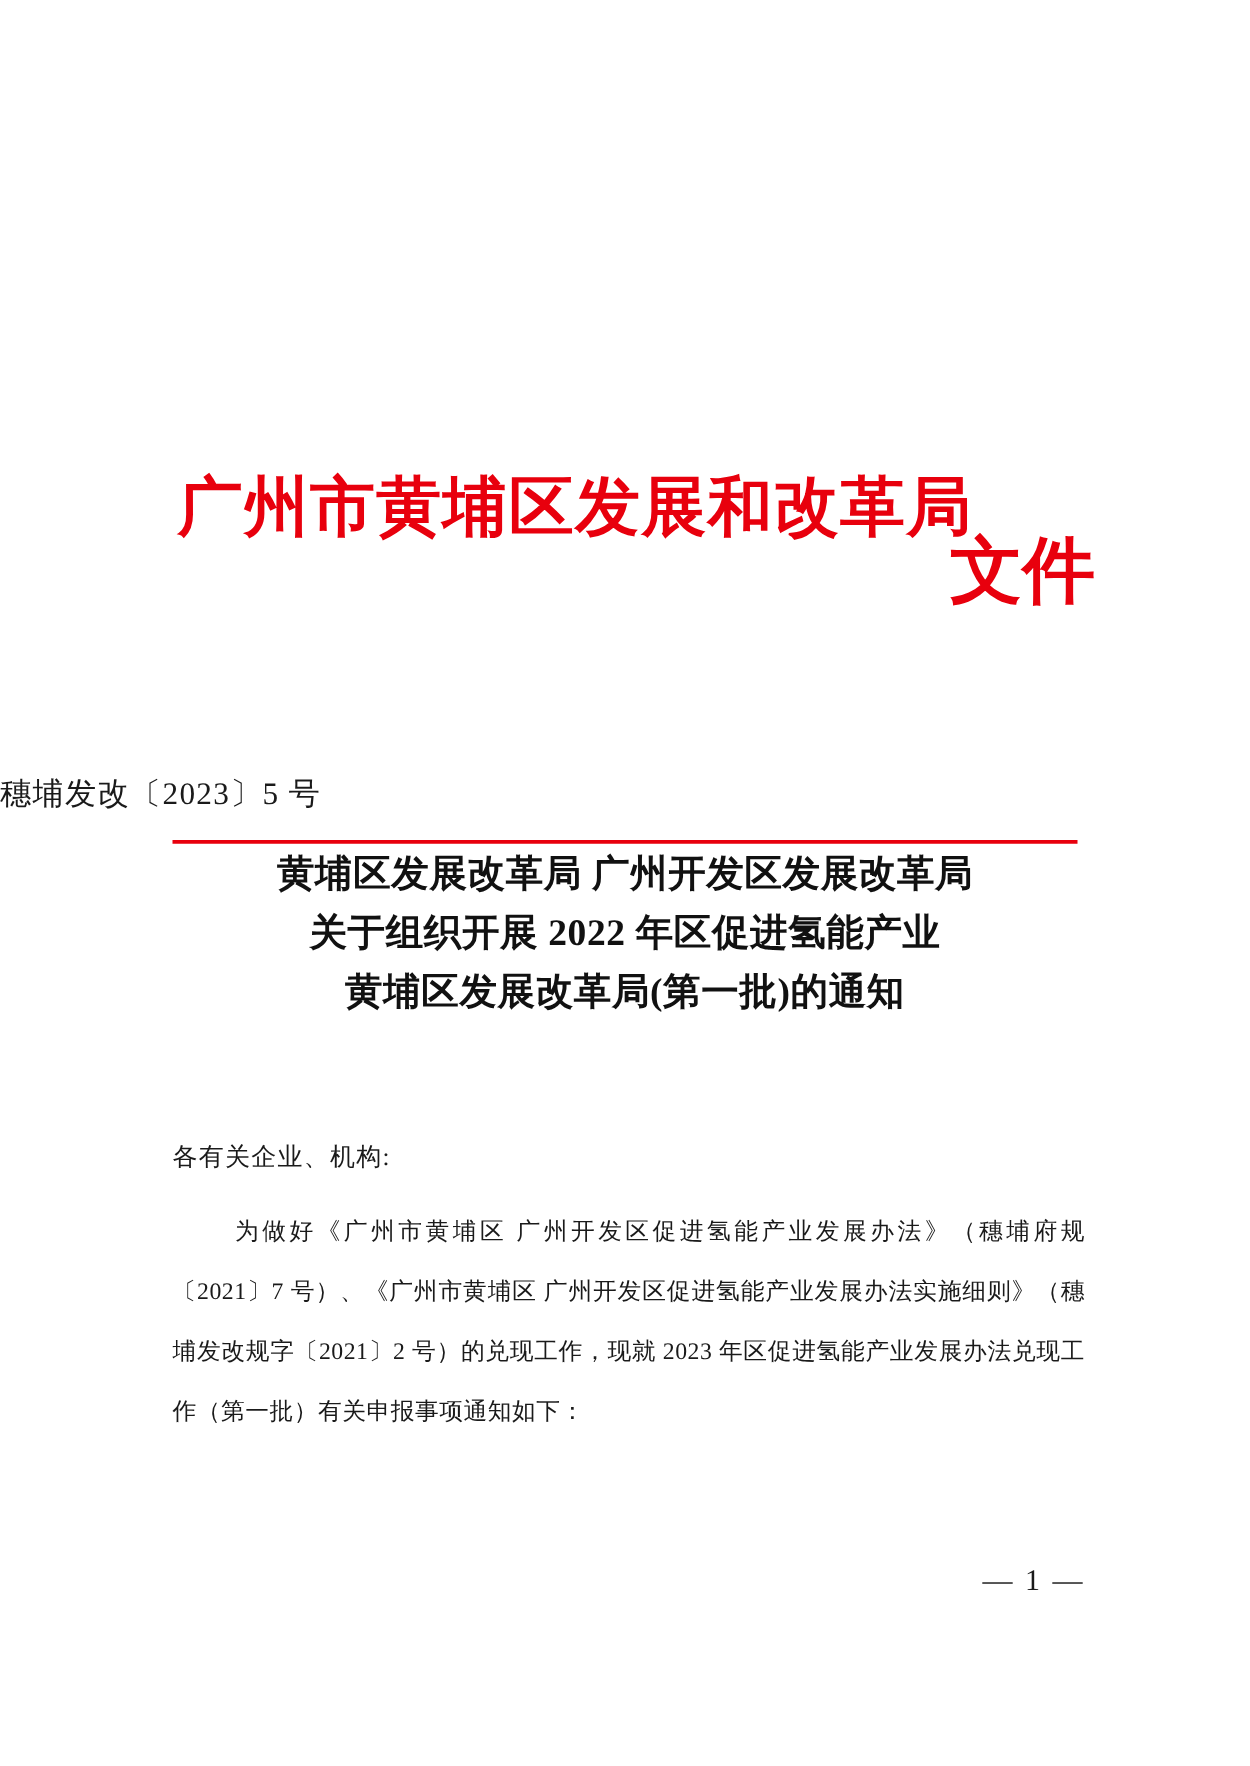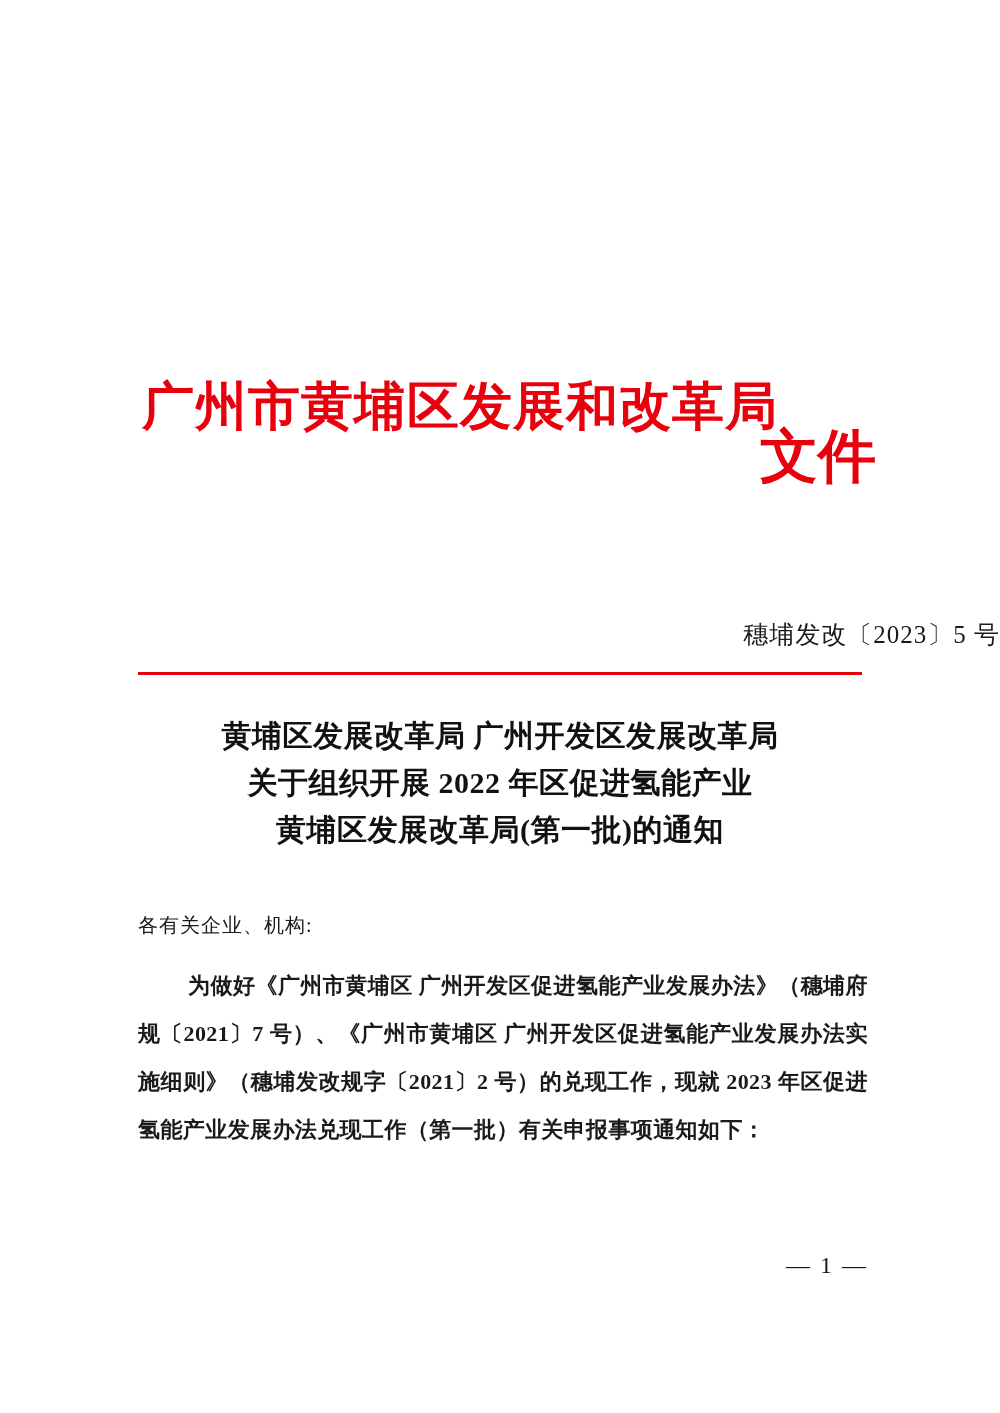--- a/index.html
+++ b/index.html
@@ -60,42 +60,42 @@
     line-height: 62px;
     white-space: nowrap;
   }
 
   
   .doc-number {
     position: absolute;
     left: 0;
     top: 618px;
     width: 1000px;
-    text-align: right;
+    text-align: left;
     font-size: 25px;
     letter-spacing: 1px;
     color: #1a1a1a;
     font-family: "Liberation Serif", "DejaVu Serif", serif;
   }
 
   
   .red-rule {
     position: absolute;
     left: 138px;
     top: 672px;
     width: 724px;
     height: 3px;
     background: #e8000d;
   }
 
   
   .doc-title {
     position: absolute;
     left: 140px;
-    top: 712px;
+    top: 676px;
     width: 720px;
     text-align: center;
     font-family: "Liberation Serif", "DejaVu Serif", serif;
     font-weight: bold;
     font-size: 30px;
     line-height: 47px;
     color: #111;
     letter-spacing: 0.5px;
   }
   .doc-title div { white-space: nowrap; }
@@ -107,28 +107,27 @@
     top: 912px;
     font-size: 20px;
     letter-spacing: 1px;
     color: #1a1a1a;
   }
   .body-para {
     position: absolute;
     left: 138px;
     top: 962px;
     width: 730px;
-    font-size: 22px;
+    font-size: 19px;
     line-height: 48px;
     text-align: justify;
     text-justify: inter-ideograph;
     text-indent: 50px;
     letter-spacing: 0.4px;
     color: #1a1a1a;
-    font-weight: bold;
   }
 
   
   .page-number {
     position: absolute;
     left: 0;
     top: 1252px;
     width: 1000px;
     text-align: right;
     padding-right: 132px;

